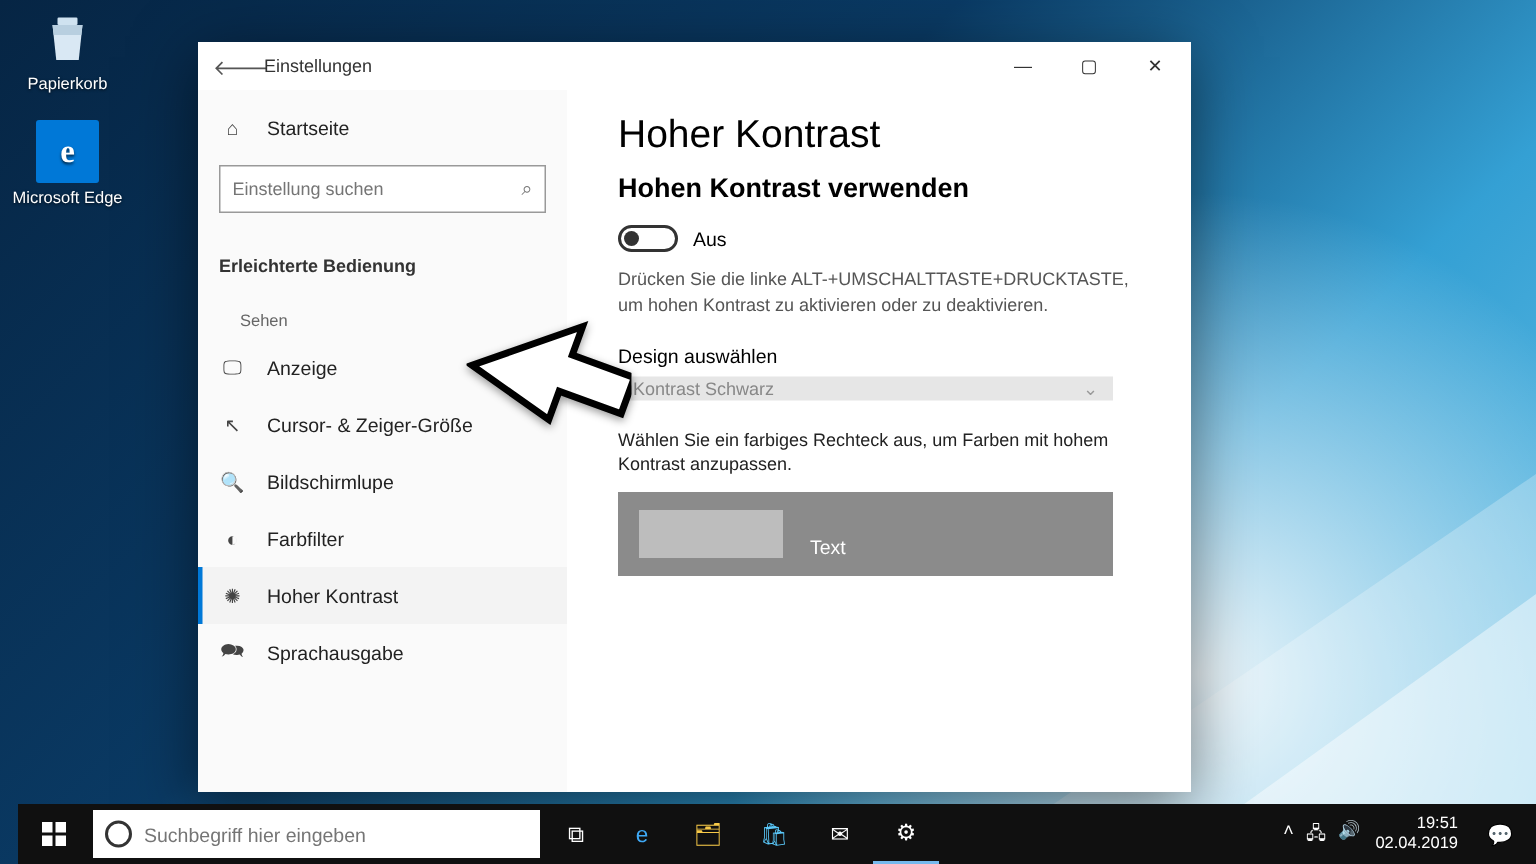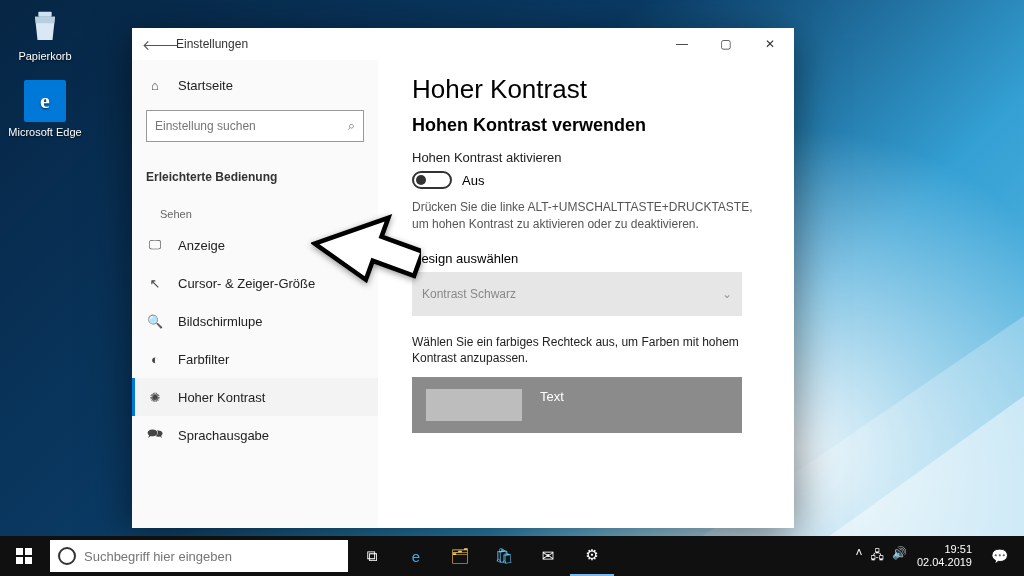--- a/index.html
+++ b/index.html
@@ -64,35 +64,35 @@
   h1.page-title { font-size:26px; font-weight:350; margin:6px 0 10px; color:#000;}
   .desc { font-size:12px; color:#555; line-height:1.45; margin-bottom:18px; max-width:350px;}
   h2.sub { font-size:18px; font-weight:700; margin-bottom:14px; color:#000;}
   .label { font-size:13px; color:#222; margin-bottom:6px;}
   .toggle-row { display:flex; align-items:center; gap:10px; margin-bottom:10px;}
   .toggle { width:40px; height:18px; border:2px solid #333; border-radius:10px; position:relative; background:#fff;}
   .toggle::after { content:""; position:absolute; left:2px; top:2px; width:10px; height:10px; background:#333; border-radius:50%;}
   .toggle-state { font-size:13px; }
   .hint { font-size:12px; color:#555; line-height:1.4; max-width:360px; margin-bottom:18px;}
   .select-label { font-size:13px; margin-bottom:6px;}
-  .dropdown { width:330px; height:44px; background:#e6e6e6; color:#888; font-size:12px; display:flex; align-items:center; padding:0 10px; justify-content:space-between; margin-bottom:18px;}
+  .dropdown { width:330px; height:16px; background:#e6e6e6; color:#888; font-size:12px; display:flex; align-items:center; padding:0 10px; justify-content:space-between; margin-bottom:18px;}
   .dropdown .chev { color:#999;}
   .swatch-instr { font-size:12px; color:#222; margin-bottom:10px; max-width:360px; line-height:1.4;}
   .swatch-panel { background:#8b8b8b; padding:12px 14px; width:330px;}
-  .swatch-row { display:flex; align-items:flex-start; gap:18px; margin-bottom:12px;}
+  .swatch-row { display:flex; align-items:flex-end; gap:18px; margin-bottom:12px;}
   .swatch-row:last-child { margin-bottom:0;}
   .swatch { width:96px; height:32px; background:#bdbdbd;}
   .swatch-label { font-size:13px; color:#fff;}
   .swatch-label.link { color:#d9c24a;}
 
   
   .big-cursor { position:absolute; left:311px; top:205px; width:110px; height:95px; pointer-events:none; filter:drop-shadow(0 2px 3px rgba(0,0,0,.4));}
 
   
-  .taskbar { position:absolute; left:0; right:0; bottom:0; height:40px; background:#101010; display:flex; align-items:center; color:#fff;}
+  .taskbar { position:absolute; left:12px; right:0; bottom:0; height:40px; background:#101010; display:flex; align-items:center; color:#fff;}
   .tb-start { width:48px; height:100%; display:flex; align-items:center; justify-content:center;}
   .tb-start svg { width:16px; height:16px;}
   .tb-search { height:32px; width:298px; background:#fff; margin:0 2px; display:flex; align-items:center; padding:0 8px; gap:8px;}
   .tb-search .circle { width:18px; height:18px; border:2px solid #333; border-radius:50%;}
   .tb-search input { border:none; outline:none; flex:1; font-size:13px; color:#777; background:transparent;}
   .tb-icons { display:flex; height:100%;}
   .tb-icons .ico { width:44px; height:100%; display:flex; align-items:center; justify-content:center; font-size:15px; color:#fff;}
   .tb-icons .ico.active { border-bottom:2px solid #76b9ed;}
   .tb-tray { margin-left:auto; display:flex; align-items:center; height:100%; padding-right:6px; gap:10px; font-size:11px;}
   .tb-tray .clock { text-align:right; line-height:1.15; font-size:11px;}
@@ -167,21 +167,20 @@
       </div>
       <div class="side-row">
         <span class="side-ico">🗪</span>
         <span>Sprachausgabe</span>
       </div>
     </div>
 
     <div class="content">
       <h1 class="page-title">Hoher Kontrast</h1>
       <h2 class="sub">Hohen Kontrast verwenden</h2>
-      <p class="label">Hohen Kontrast aktivieren</p>
       <div class="toggle-row">
         <div class="toggle"></div>
         <span class="toggle-state">Aus</span>
       </div>
       <p class="hint">Drücken Sie die linke ALT-+UMSCHALTTASTE+DRUCKTASTE, um hohen Kontrast zu aktivieren oder zu deaktivieren.</p>
       <p class="select-label">Design auswählen</p>
       <div class="dropdown">
         <span>Kontrast Schwarz</span>
         <span class="chev">⌄</span>
       </div>

